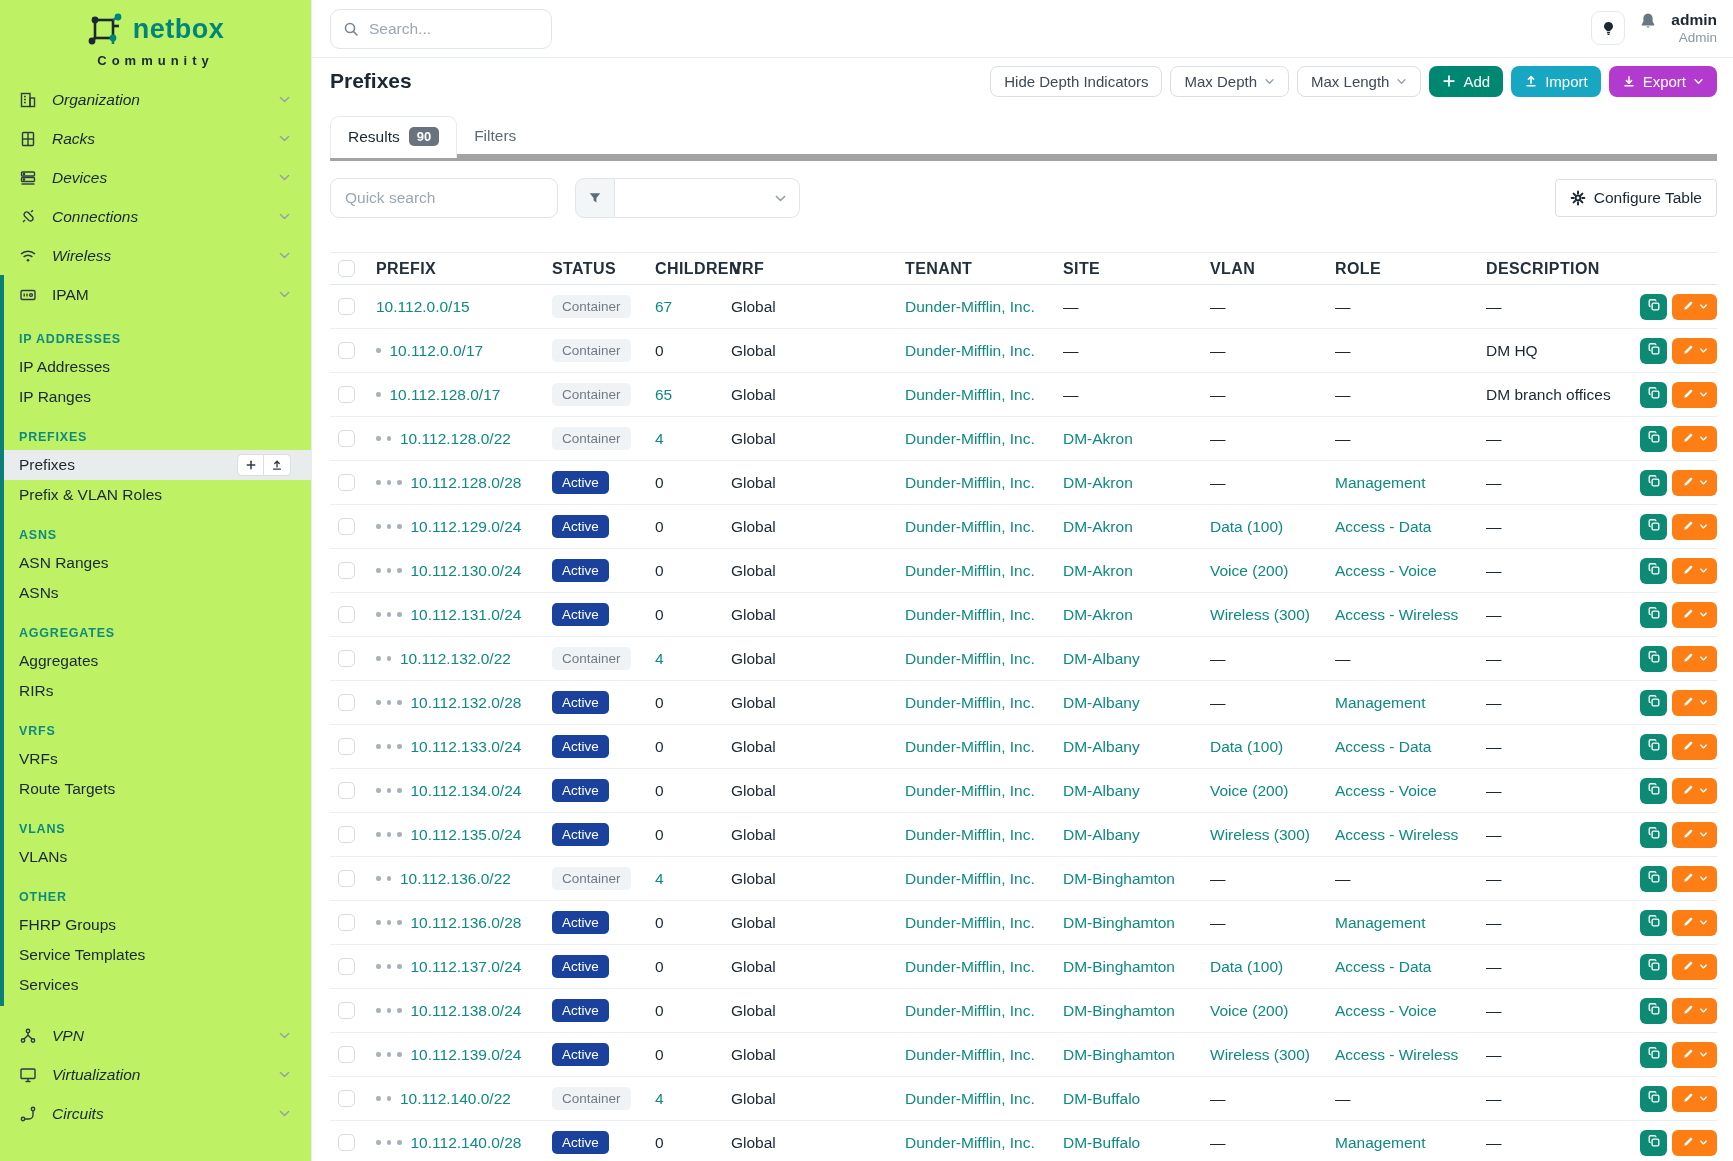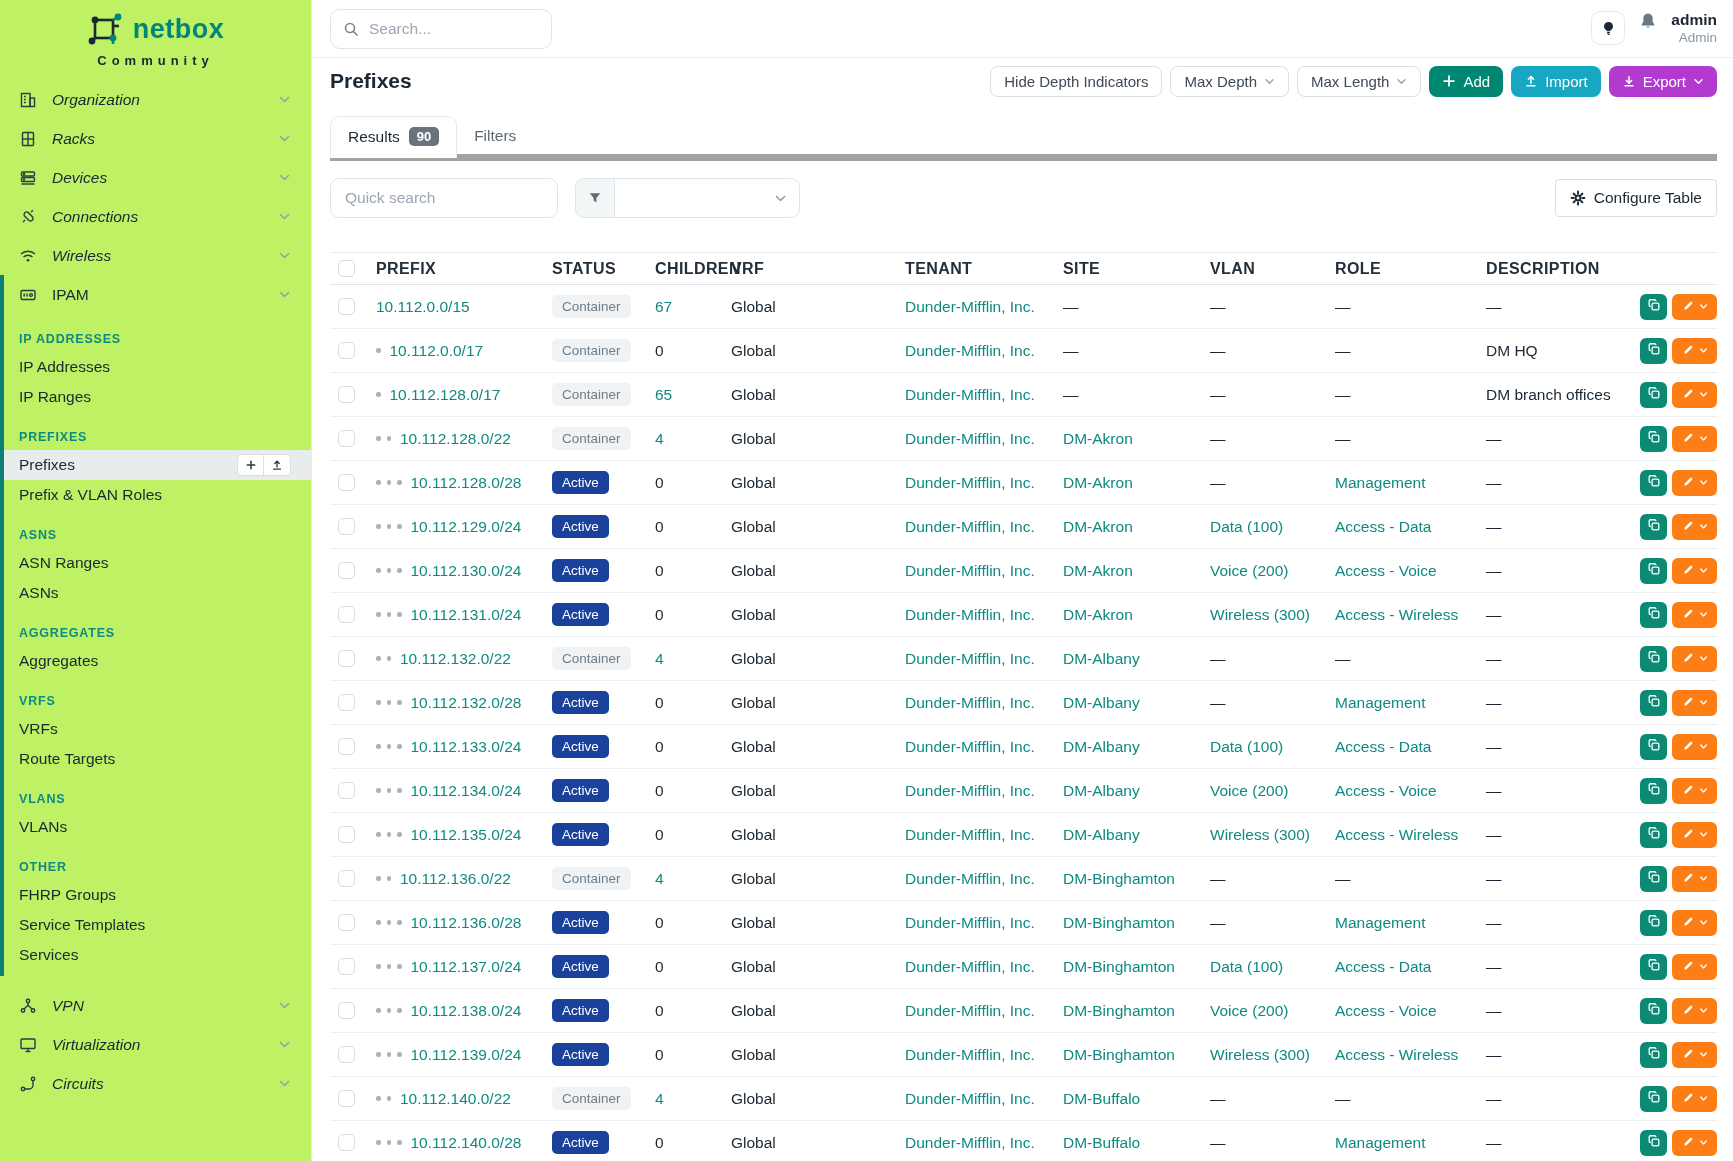--- a/index.html
+++ b/index.html
@@ -270,20 +270,21 @@
                 <polyline points="5,6 8,3 11,6" fill="none" stroke="currentColor" stroke-width="1.8" stroke-linecap="round" stroke-linejoin="round"></polyline>
               </svg>
             </span>
           </span></div>
         <div class="sub-item">Prefix &amp; VLAN Roles</div>
         <div class="sub-heading">ASNS</div>
         <div class="sub-item">ASN Ranges</div>
         <div class="sub-item">ASNs</div>
         <div class="sub-heading">AGGREGATES</div>
         <div class="sub-item">Aggregates</div>
+        <div class="sub-item">RIRs</div>
         <div class="sub-heading">VRFS</div>
         <div class="sub-item">VRFs</div>
         <div class="sub-item">Route Targets</div>
         <div class="sub-heading">VLANS</div>
         <div class="sub-item">VLANs</div>
         <div class="sub-heading">OTHER</div>
         <div class="sub-item">FHRP Groups</div>
         <div class="sub-item">Service Templates</div>
         <div class="sub-item">Services</div>
       </div>

